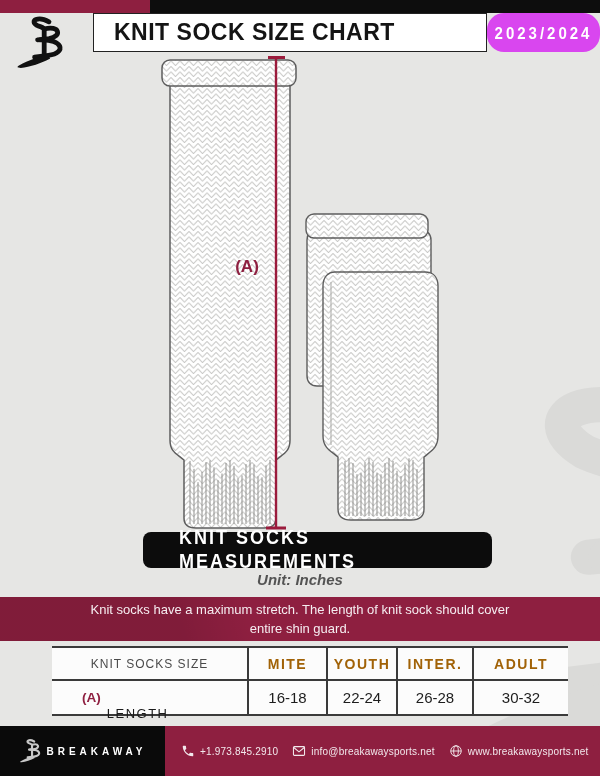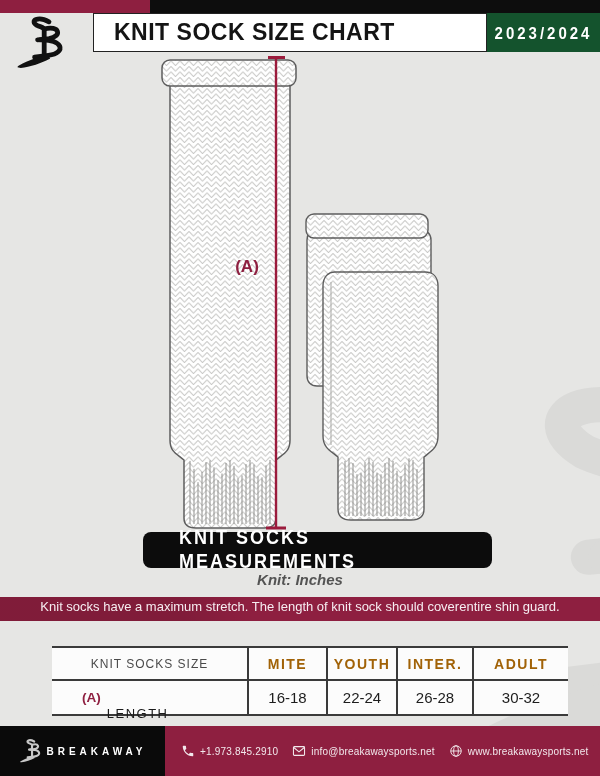--- a/index.html
+++ b/index.html
@@ -10,44 +10,44 @@
   
   .strip-maroon{position:absolute;left:0;top:0;width:150px;height:13px;background:#8e1f40;}
   .strip-black{position:absolute;left:150px;top:0;width:450px;height:13px;background:#0d0d0d;}
   
   .title-bar{
     position:absolute;left:93px;top:13px;width:394px;height:39px;background:#ffffff;
     border:1px solid #222;box-sizing:border-box;display:flex;align-items:center;
     padding-left:20px;font-size:23px;font-weight:bold;color:#141414;letter-spacing:.5px;
   }
   .season-box{
-    position:absolute;left:487px;top:13px;width:113px;height:39px;background:#14532d;
+    position:absolute;left:487px;top:13px;width:113px;height:39px;background:#d946ef;
     color:#fff;display:flex;align-items:center;justify-content:center;
-    font-weight:bold;font-size:15px;letter-spacing:3px;transform-origin:center;
+    font-weight:bold;font-size:15px;letter-spacing:3px;transform-origin:center;border-radius:17px;
   }
   .season-box span{display:inline-block;transform:scaleY(1.15);}
   .logo-header{position:absolute;left:13px;top:14px;width:60px;height:60px;color:#111;}
   
   .scene{position:absolute;left:0;top:0;width:600px;height:776px;}
   
   .measure-banner{
     position:absolute;left:143px;top:532px;width:313px;height:36px;background:#0c0c0c;
     border-radius:8px;color:#fff;display:flex;align-items:center;justify-content:center;
     font-weight:bold;font-size:18px;letter-spacing:2px;padding-left:36px;
   }
   .measure-banner span{display:inline-block;transform:scaleY(1.15);}
   .unit-note{
     position:absolute;left:0;top:571px;width:600px;text-align:center;
     font-style:italic;font-size:15px;color:#3a3a3a;font-weight:bold;opacity:.85;
   }
   .notice{
-    position:absolute;left:0;top:597px;width:600px;height:24px;background:#8e1f40;
+    position:absolute;left:0;top:597px;width:600px;height:44px;background:#8e1f40;
     background-image:linear-gradient(75deg, rgba(0,0,0,.10) 0 30%, rgba(0,0,0,0) 42%);
     color:#f6edf1;font-size:13px;line-height:1.5;text-align:center;
-    display:flex;flex-direction:row;justify-content:center;
+    display:flex;flex-direction:column;justify-content:center;
   }
   
   .size-table{
     position:absolute;left:52px;top:646px;width:516px;
     display:grid;grid-template-columns:195px 79px 70px 76px 96px;
     border-top:2px solid #3a3a3a;border-bottom:2px solid #3a3a3a;
   }
   .cell{background:#fcfcfc;display:flex;align-items:center;justify-content:center;height:33px;box-sizing:border-box;}
   .cell.hdr{border-bottom:2px solid #3a3a3a;}
   .cell.vline{border-left:2px solid #3a3a3a;}
@@ -178,21 +178,21 @@
       <line x1="276" y1="58" x2="276" y2="528"></line>
       <line x1="268" y1="57.5" x2="285" y2="57.5" stroke-width="3"></line>
       <line x1="266" y1="528" x2="286" y2="528" stroke-width="3"></line>
     </g>
     <text x="247" y="272" text-anchor="middle" font-size="17" font-weight="bold" fill="#8e1f40" font-family="Liberation Sans, sans-serif">(A)</text>
   </svg>
 
   <div class="measure-banner">
     <span>KNIT SOCKS MEASUREMENTS</span>
   </div>
-  <div class="unit-note">Knit: Inches</div>
+  <div class="unit-note">Unit: Inches</div>
 
   <div class="notice">
     <div>Knit socks have a maximum stretch. The length of knit sock should cover</div>
     <div>entire shin guard.</div>
   </div>
 
   <div class="size-table">
     <div class="cell hdr hdr-main">KNIT SOCKS SIZE</div>
     <div class="cell hdr hdr-size vline">MITE</div>
     <div class="cell hdr hdr-size vline">YOUTH</div>

